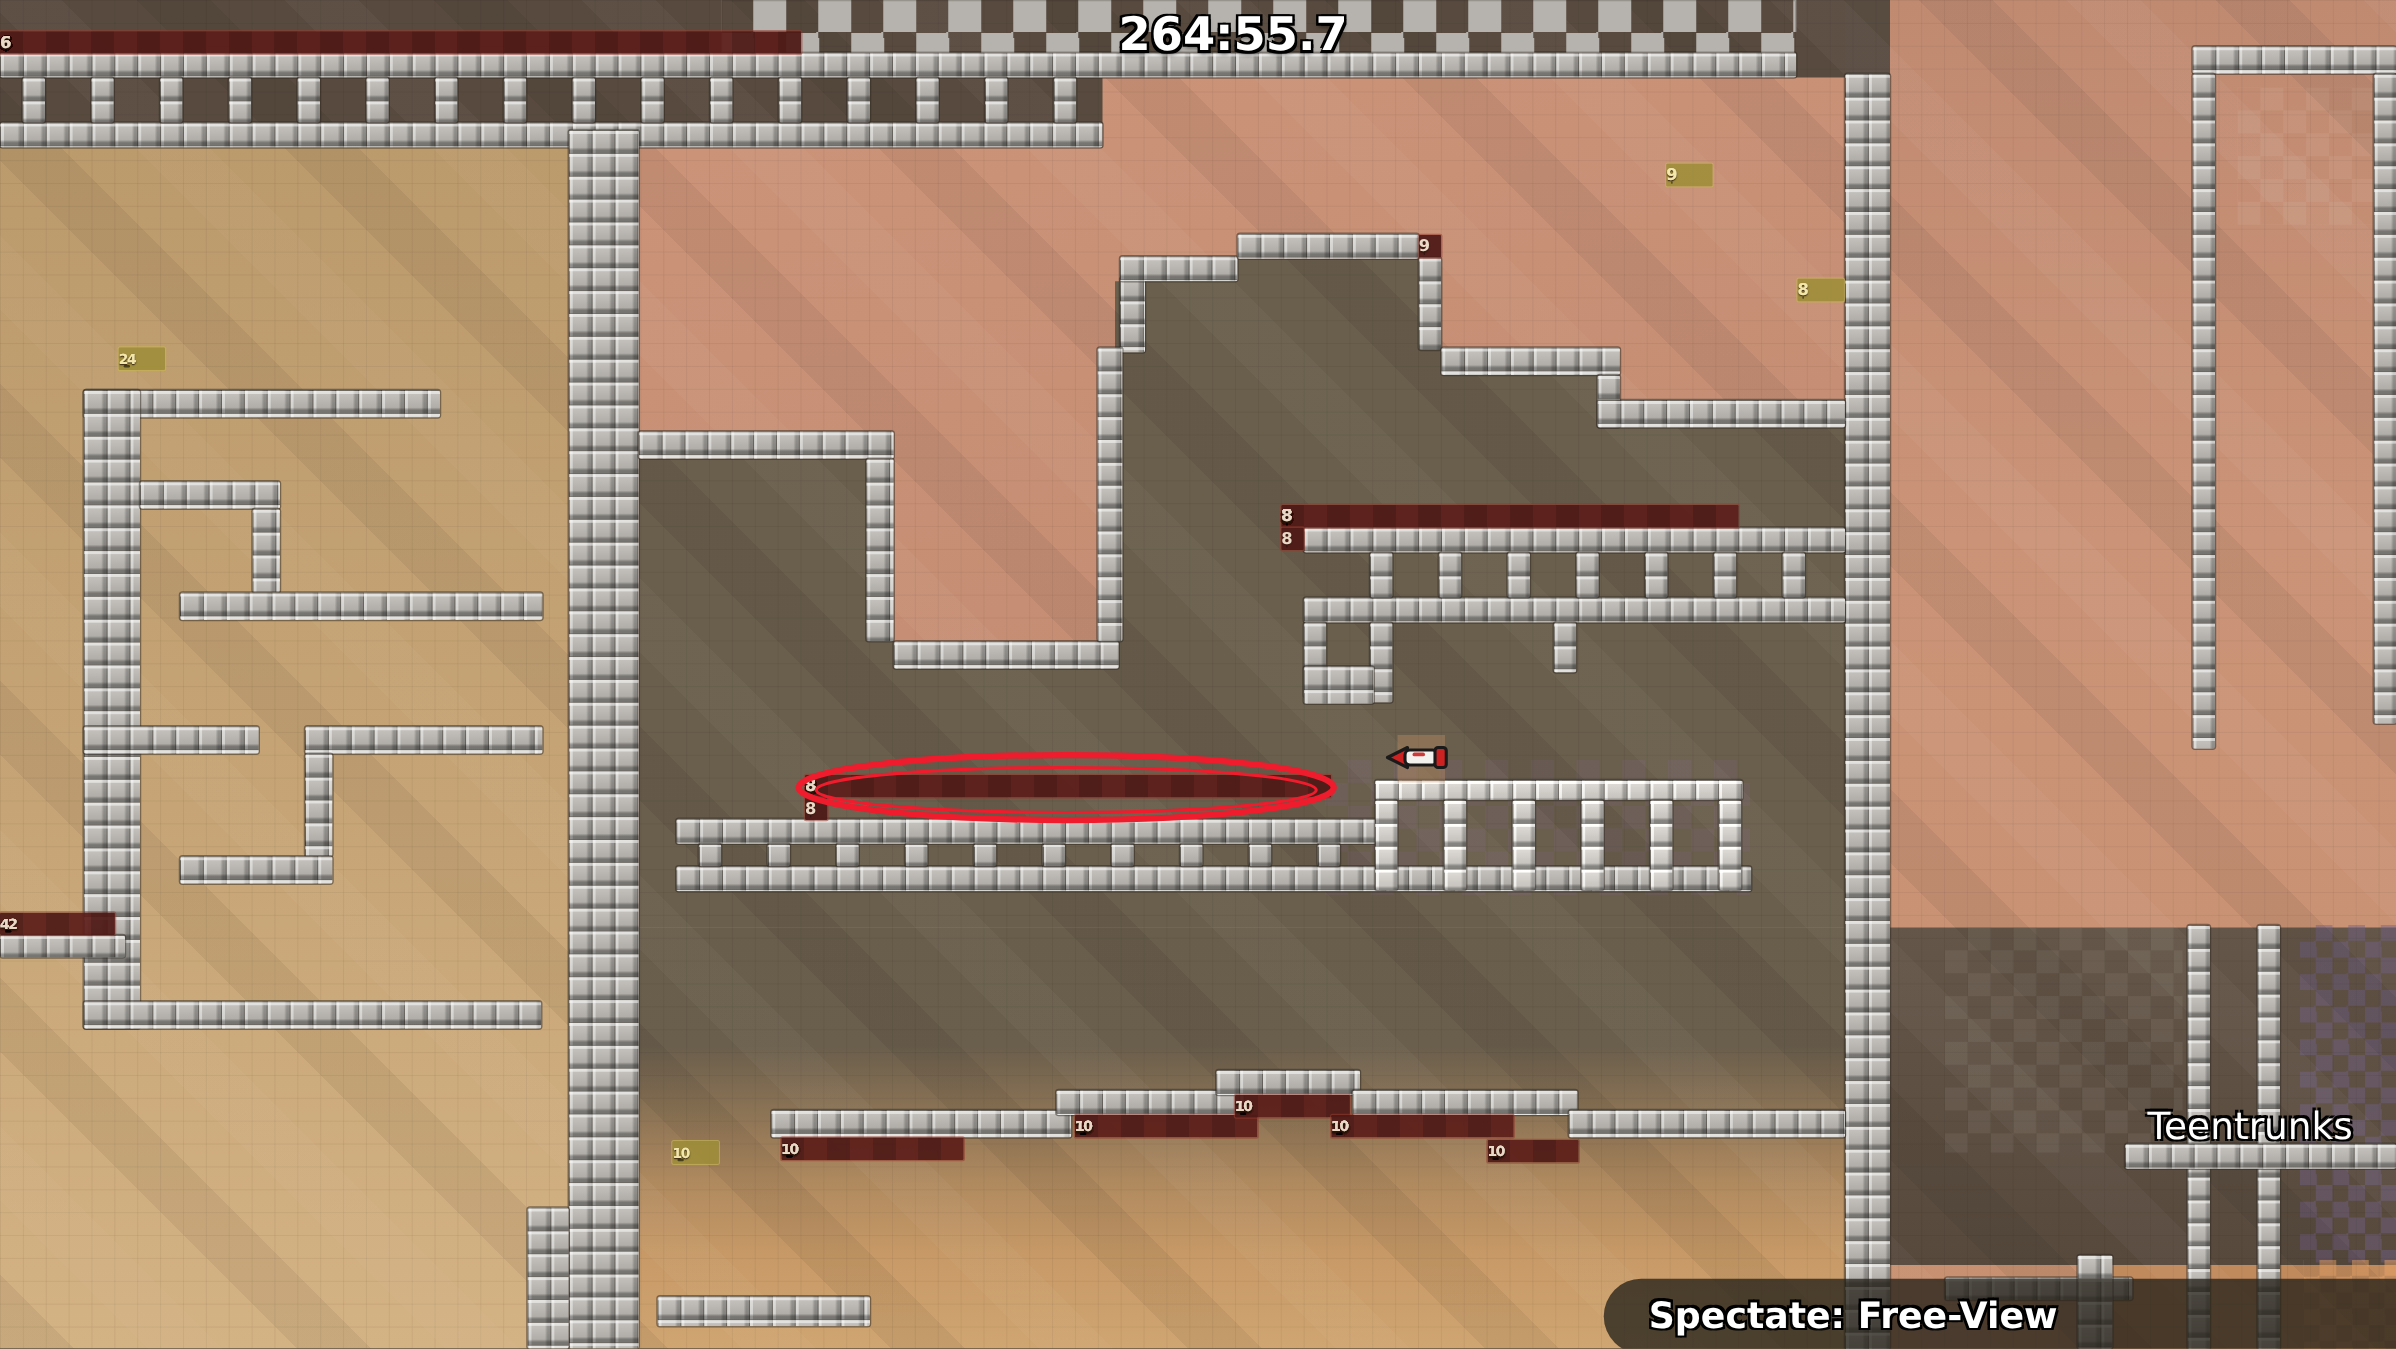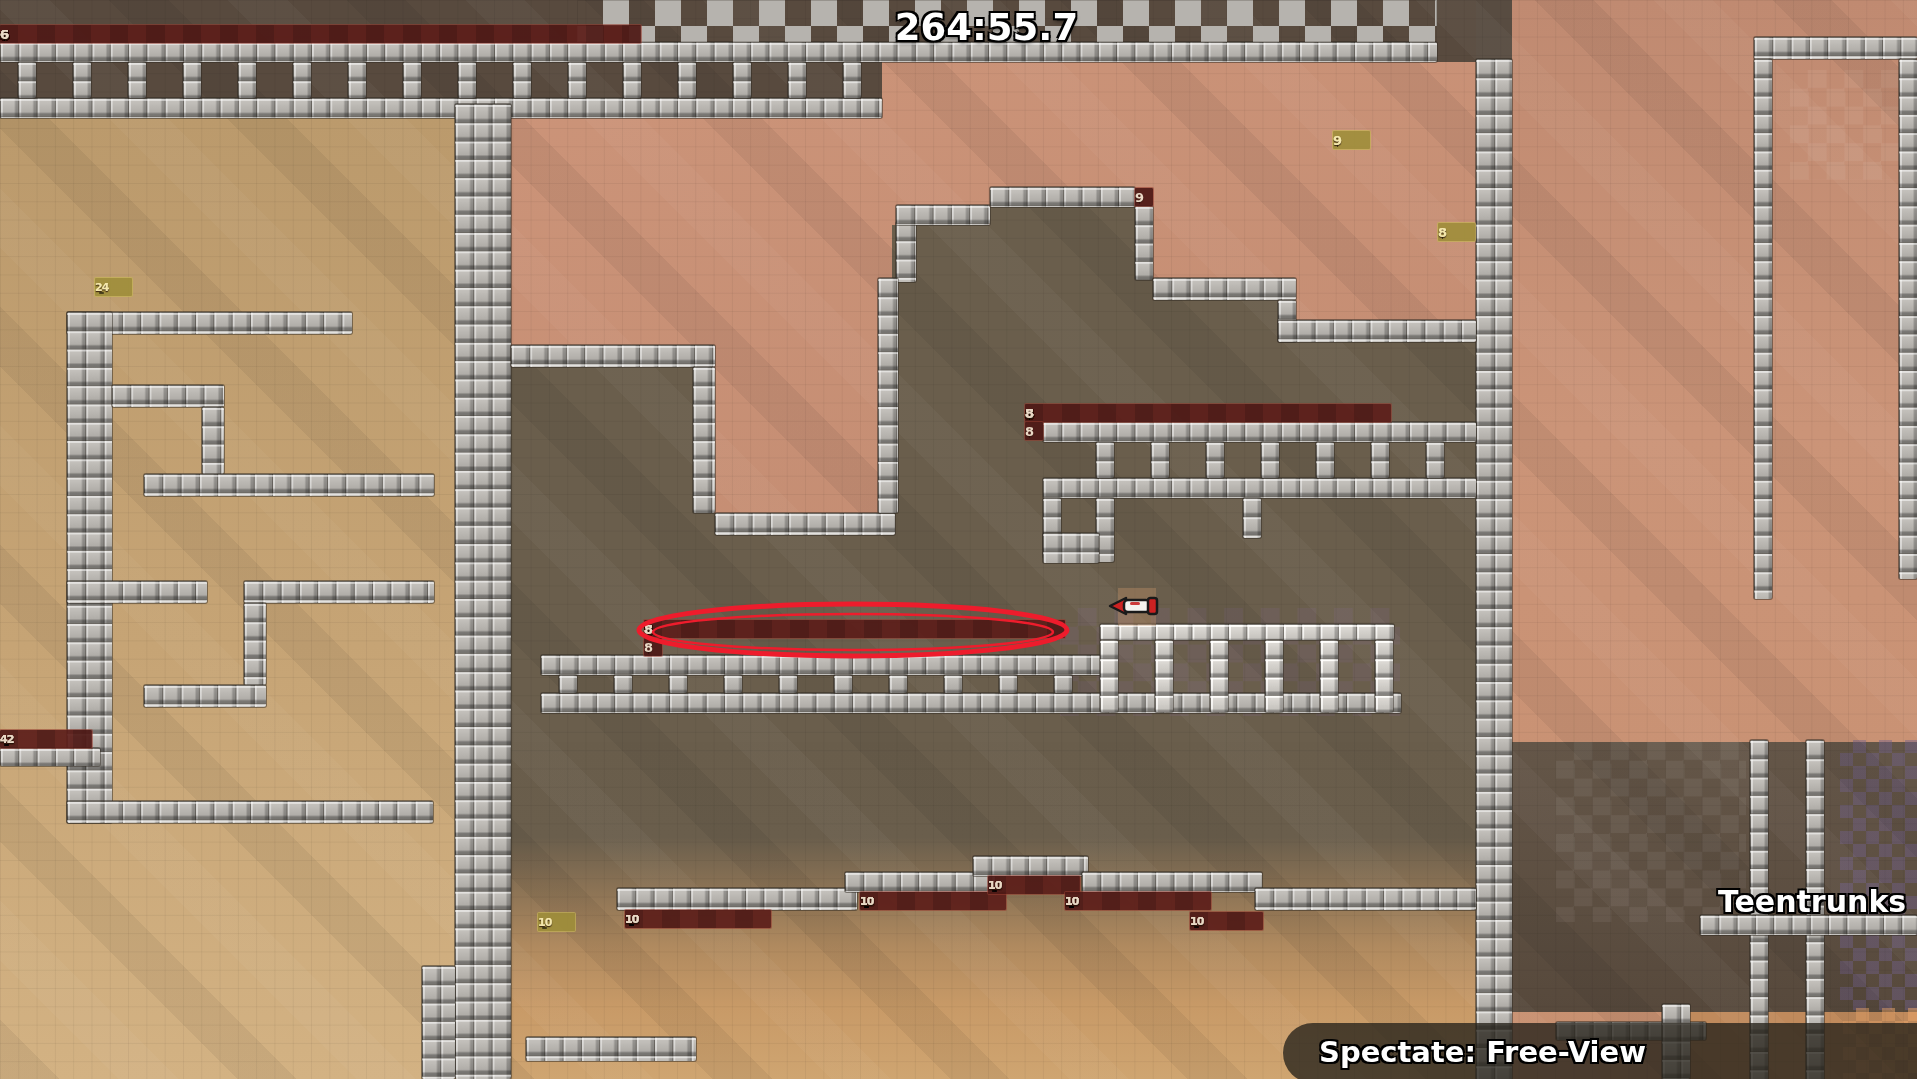--- a/index.html
+++ b/index.html
@@ -60,21 +60,21 @@
   .cell::after{content:"";position:absolute;left:4px;right:4px;bottom:0px;height:2px;
     background:rgba(0,0,0,.32);border-radius:1px;}
 
   
   .entity{z-index:6;}
 
   
   .hud{z-index:10;}
   #timer{left:0;top:6px;width:100%;text-align:center;color:#fff;font-size:37px;font-weight:700;
     text-shadow:-2px -2px 0 #000,2px -2px 0 #000,-2px 2px 0 #000,2px 2px 0 #000,0 3px 4px rgba(0,0,0,.55);margin-left:28px;}
-  #score-name{left:1718px;top:884px;color:#fff;font-size:30px;font-weight:700;
+  #score-name{left:1718px;top:884px;color:#fff;font-size:30px;font-weight:400;
     text-shadow:-2px -2px 0 #000,2px -2px 0 #000,-2px 2px 0 #000,2px 2px 0 #000;}
   #spectate-bar{left:1283px;top:1023px;width:700px;height:60px;background:rgba(38,34,27,.78);
     border-radius:30px 0 0 30px;}
   #spectate-label{left:36px;top:12px;color:#fff;font-size:29px;font-weight:700;
     text-shadow:-2px -2px 0 #000,2px -2px 0 #000,-2px 2px 0 #000,2px 2px 0 #000;}
 </style>
 </head>
 <body>
 
 <div id="viewport">

